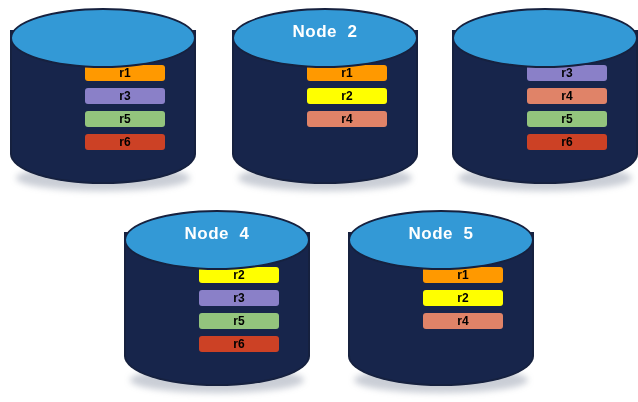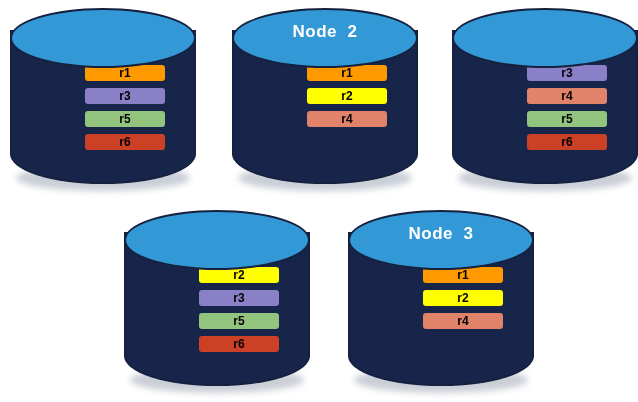--- a/index.html
+++ b/index.html
@@ -148,33 +148,34 @@
       <div class="shard" style="background-color: rgb(224, 131, 104); color: rgb(0, 0, 0);">r4</div>
       <div class="shard" style="background-color: rgb(147, 196, 125); color: rgb(0, 0, 0);">r5</div>
       <div class="shard" style="background-color: rgb(204, 65, 37); color: rgb(0, 0, 0);">r6</div>
     </div>
   </div>
 
   <div class="node" id="node-4">
     <div class="shadow"></div>
     <div class="cyl-body" style="background: rgb(23, 37, 75); border-color: rgb(22, 33, 63);"></div>
     <div class="cyl-top" style="background: rgb(51, 153, 214); border-color: rgb(22, 33, 63);"></div>
+    <div class="node-label" style="color: rgb(255, 255, 255);">Node  4</div>
     <div class="shards">
       <div class="shard" style="background-color: rgb(255, 255, 0); color: rgb(0, 0, 0);">r2</div>
       <div class="shard" style="background-color: rgb(138, 128, 200); color: rgb(0, 0, 0);">r3</div>
       <div class="shard" style="background-color: rgb(147, 196, 125); color: rgb(0, 0, 0);">r5</div>
       <div class="shard" style="background-color: rgb(204, 65, 37); color: rgb(0, 0, 0);">r6</div>
     </div>
   </div>
 
   <div class="node" id="node-5">
     <div class="shadow"></div>
     <div class="cyl-body" style="background: rgb(23, 37, 75); border-color: rgb(22, 33, 63);"></div>
     <div class="cyl-top" style="background: rgb(51, 153, 214); border-color: rgb(22, 33, 63);"></div>
-    <div class="node-label" style="color: rgb(255, 255, 255);">Node  3</div>
+    <div class="node-label" style="color: rgb(255, 255, 255);">Node  5</div>
     <div class="shards">
       <div class="shard" style="background-color: rgb(255, 153, 0); color: rgb(0, 0, 0);">r1</div>
       <div class="shard" style="background-color: rgb(255, 255, 0); color: rgb(0, 0, 0);">r2</div>
       <div class="shard" style="background-color: rgb(224, 131, 104); color: rgb(0, 0, 0);">r4</div>
     </div>
   </div>
 
 </div>
 
 </body></html>

